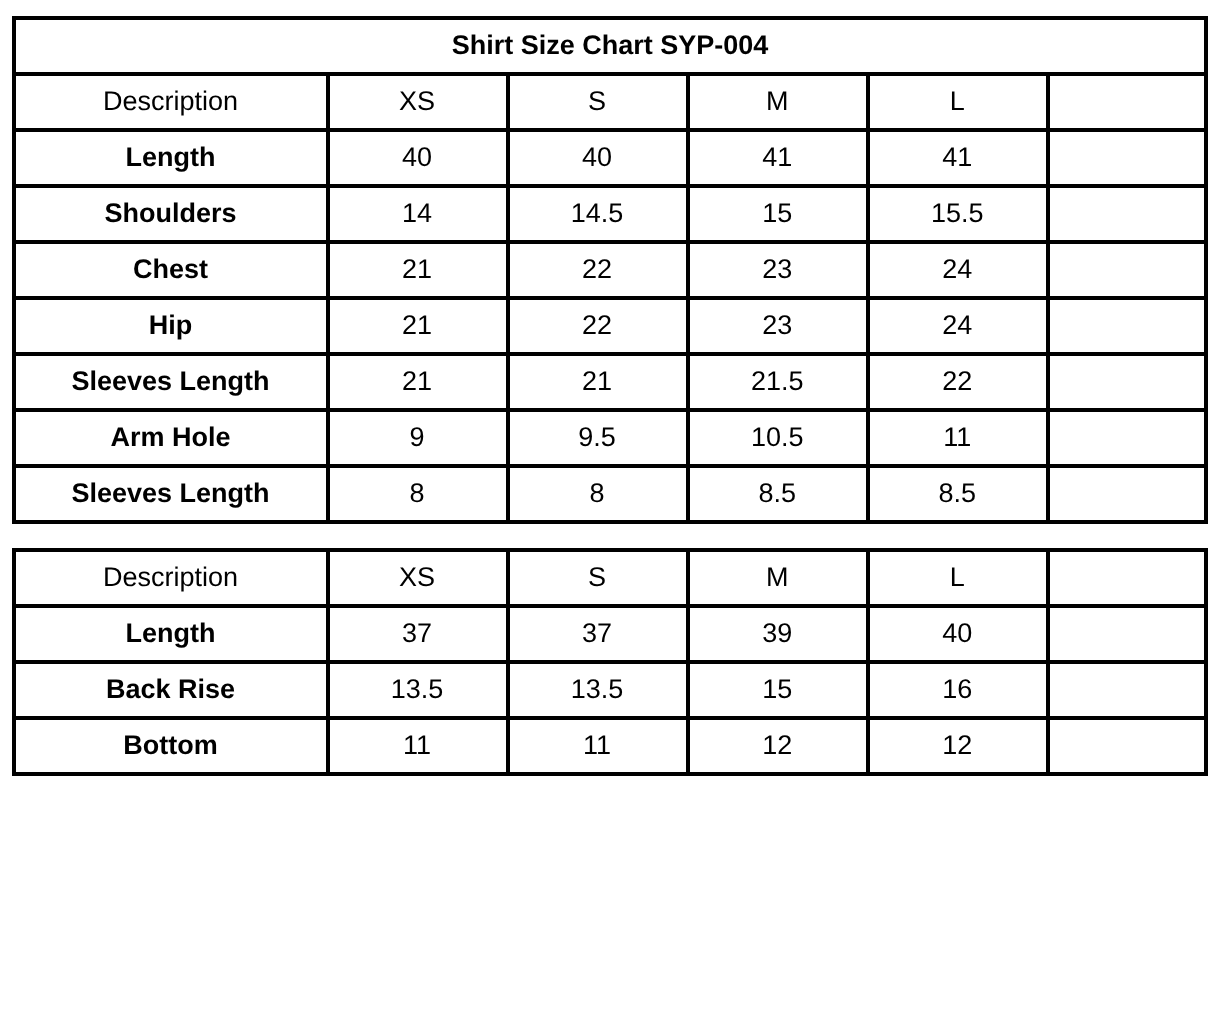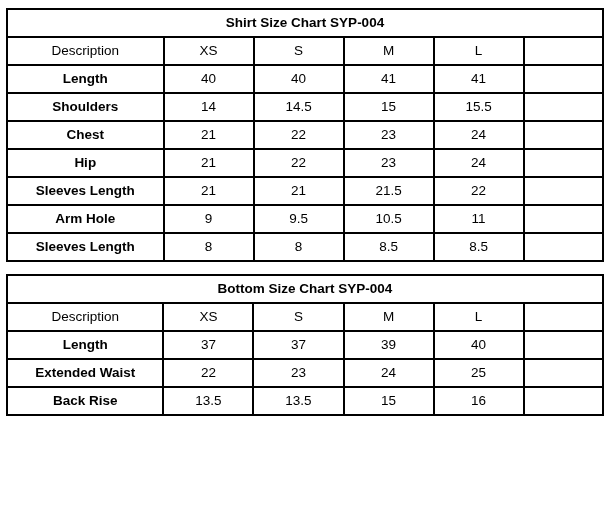--- a/index.html
+++ b/index.html
@@ -153,52 +153,49 @@
   <table class="sizechart">
     <colgroup>
       <col class="col-desc">
         <col class="col-size">
         <col class="col-size">
       <col class="col-size">
         <col class="col-size">
         <col class="col-blank">
     </colgroup>
     <tbody>
-      <tr class="title-row">
-        <td class="title-cell" colspan="6">Bottom Size Chart SYP-004</td>
-      </tr>
       <tr class="header-row">
         <td>Description</td>
         <td>XS</td>
         <td>S</td>
         <td>M</td>
         <td>L</td>
         <td></td>
       </tr>
 
       <tr>
         <td class="rowlabel">Length</td>
         <td>37</td>
         <td>37</td>
         <td>39</td>
         <td>40</td>
         <td></td>
       </tr>
       <tr>
-        <td class="rowlabel">Extended Waist</td>
-        <td>22</td>
-        <td>23</td>
-        <td>24</td>
-        <td>25</td>
-        <td></td>
-      </tr>
-      <tr>
         <td class="rowlabel">Back Rise</td>
         <td>13.5</td>
         <td>13.5</td>
         <td>15</td>
         <td>16</td>
         <td></td>
       </tr>
+      <tr>
+        <td class="rowlabel">Bottom</td>
+        <td>11</td>
+        <td>11</td>
+        <td>12</td>
+        <td>12</td>
+        <td></td>
+      </tr>
     </tbody>
   </table>
 
 </div>
 
 </body></html>

